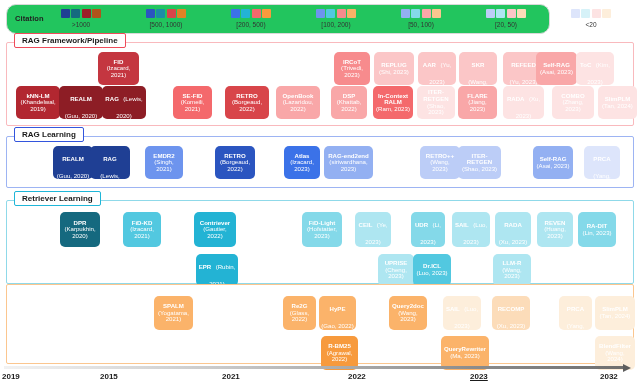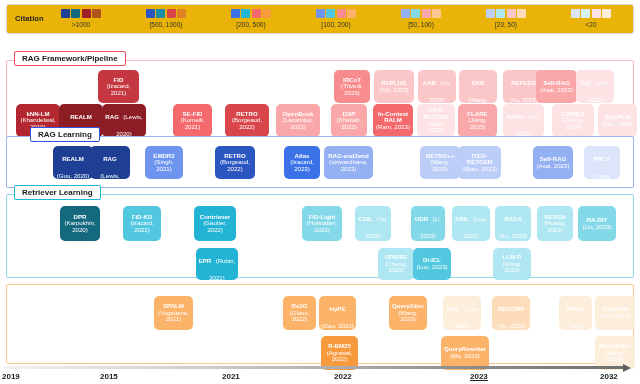--- a/index.html
+++ b/index.html
@@ -7,22 +7,22 @@
     margin: 0; padding: 0;
     width: 640px; height: 384px;
     background: #ffffff;
     font-family: "Liberation Sans", sans-serif;
     overflow: hidden;
   }
   #root { position: relative; width: 640px; height: 384px; background:#fff; }
 
   
   #legend {
-    position: absolute; left: 6px; top: 4px; width: 628px; height: 30px;
-    border: 1px solid #d9d9d9; border-radius: 3px; background: #eab308;
+    position: absolute; left: 6px; top: 4px; width: 544px; height: 30px;
+    border: 1px solid #d9d9d9; border-radius: 10px; background: #22c55e;
   }
   #legend-title {
     position: absolute; left: 8px; top: 9px;
     font-size: 7.5px; font-weight: bold; color: #222; letter-spacing: .1px;
   }
   .legend-group { position: absolute; top: 4px; text-align: center; }
   .legend-swatches { display: flex; gap: 1.5px; justify-content: center; height: 9px; }
   .legend-swatches i { display:block; width: 9px; height: 9px; border-radius: 1px; }
   .legend-label {
     margin-top: 3px; font-size: 6.5px; color: #333; white-space: nowrap;
@@ -133,21 +133,21 @@
             <i style="background: rgb(214, 242, 248);"></i>
             <i style="background: rgb(253, 227, 227);"></i>
             <i style="background: rgb(253, 238, 219);"></i>
           </div>
           <div class="legend-label">&lt;20</div>
         </div>
       </div>
   </div>
 
   <div id="bands">
-      <div class="band" style="top: 42px; height: 84px; margin-top: 18px;">
+      <div class="band" style="top: 42px; height: 84px;">
         <div class="band-body" style="border-color: rgb(249, 185, 189);"></div>
         <div class="band-tag" style="border-color: rgb(239, 75, 90);">
           <span>RAG Framework/Pipeline</span>
         </div>
         <div class="node" style="left: 10px; top: 44px; width: 44px; height: 33px; background: rgb(178, 39, 48); color: rgb(255, 255, 255);">
           <span class="n-name">kNN-LM</span>
           <span class="n-ref">(Khandelwal, 2019)</span>
         </div>
         <div class="node inline" style="left: 53px; top: 44px; width: 44px; height: 33px; background: rgb(141, 29, 37); color: rgb(255, 255, 255);"><span class="n-name">REALM</span> <span class="n-ref">(Guu, 2020)</span></div>
         <div class="node inline" style="left: 96px; top: 44px; width: 44px; height: 33px; background: rgb(141, 29, 37); color: rgb(255, 255, 255);"><span class="n-name">RAG</span> <span class="n-ref">(Lewis, 2020)</span></div>
@@ -204,21 +204,21 @@
           <span class="n-name">COMBO</span>
           <span class="n-ref">(Zhang, 2023)</span>
         </div>
         <div class="node" style="left: 592px; top: 44px; width: 39px; height: 33px; background: rgb(253, 227, 227); color: rgb(255, 255, 255);">
           <span class="n-name">SlimPLM</span>
           <span class="n-ref">(Tan, 2024)</span>
         </div>
       </div>
       <div class="band" style="top: 136px; height: 52px;">
         <div class="band-body" style="border-color: rgb(157, 180, 243);"></div>
-        <div class="band-tag" style="border-color: rgb(51, 85, 221); margin-left: 16px;">
+        <div class="band-tag" style="border-color: rgb(51, 85, 221);">
           <span>RAG Learning</span>
         </div>
         <div class="node inline" style="left: 47px; top: 10px; width: 40px; height: 33px; background: rgb(31, 63, 148); color: rgb(255, 255, 255);"><span class="n-name">REALM</span> <span class="n-ref">(Guu, 2020)</span></div>
         <div class="node inline" style="left: 84px; top: 10px; width: 40px; height: 33px; background: rgb(31, 63, 148); color: rgb(255, 255, 255);"><span class="n-name">RAG</span> <span class="n-ref">(Lewis, 2020)</span></div>
         <div class="node" style="left: 139px; top: 10px; width: 38px; height: 33px; background: rgb(109, 148, 238); color: rgb(255, 255, 255);">
           <span class="n-name">EMDR2</span>
           <span class="n-ref">(Singh, 2021)</span>
         </div>
         <div class="node" style="left: 209px; top: 10px; width: 40px; height: 33px; background: rgb(43, 85, 192); color: rgb(255, 255, 255);">
           <span class="n-name">RETRO</span>
@@ -239,21 +239,21 @@
         <div class="node" style="left: 452px; top: 10px; width: 43px; height: 33px; background: rgb(188, 205, 247); color: rgb(255, 255, 255);">
           <span class="n-name">ITER-RETGEN</span>
           <span class="n-ref">(Shao, 2023)</span>
         </div>
         <div class="node" style="left: 527px; top: 10px; width: 40px; height: 33px; background: rgb(147, 176, 242); color: rgb(255, 255, 255);">
           <span class="n-name">Self-RAG</span>
           <span class="n-ref">(Asai, 2023)</span>
         </div>
         <div class="node inline" style="left: 578px; top: 10px; width: 36px; height: 33px; background: rgb(221, 229, 251); color: rgb(255, 255, 255);"><span class="n-name">PRCA</span> <span class="n-ref">(Yang, 2023)</span></div>
       </div>
-      <div class="band" style="top: 194px; height: 84px;">
+      <div class="band" style="top: 200px; height: 84px;">
         <div class="band-body" style="border-color: rgb(143, 217, 233);"></div>
         <div class="band-tag" style="border-color: rgb(31, 182, 216);">
           <span>Retriever Learning</span>
         </div>
         <div class="node" style="left: 54px; top: 12px; width: 40px; height: 35px; background: rgb(21, 105, 127); color: rgb(255, 255, 255);">
           <span class="n-name">DPR</span>
           <span class="n-ref">(Karpukhin, 2020)</span>
         </div>
         <div class="node" style="left: 117px; top: 12px; width: 38px; height: 35px; background: rgb(82, 200, 224); color: rgb(255, 255, 255);">
           <span class="n-name">FiD-KD</span>
@@ -331,18 +331,18 @@
     </div>
 
   <div id="axis">
     <div id="axis-line"></div>
     <div id="axis-arrow"></div>
   </div>
   <div id="ticks">
       <div class="tick" style="left: 2px;">2019</div>
       <div class="tick" style="left: 100px;">2015</div>
       <div class="tick" style="left: 222px; text-align: center;">2021</div>
-      <div class="tick" style="left: 334px; text-align: right;">2022</div>
+      <div class="tick" style="left: 348px; text-align: right;">2022</div>
       <div class="tick" style="left: 470px; text-decoration: underline;">2023</div>
       <div class="tick" style="left: 600px;">2032</div>
     </div>
 
 </div>
 
 </body></html>

